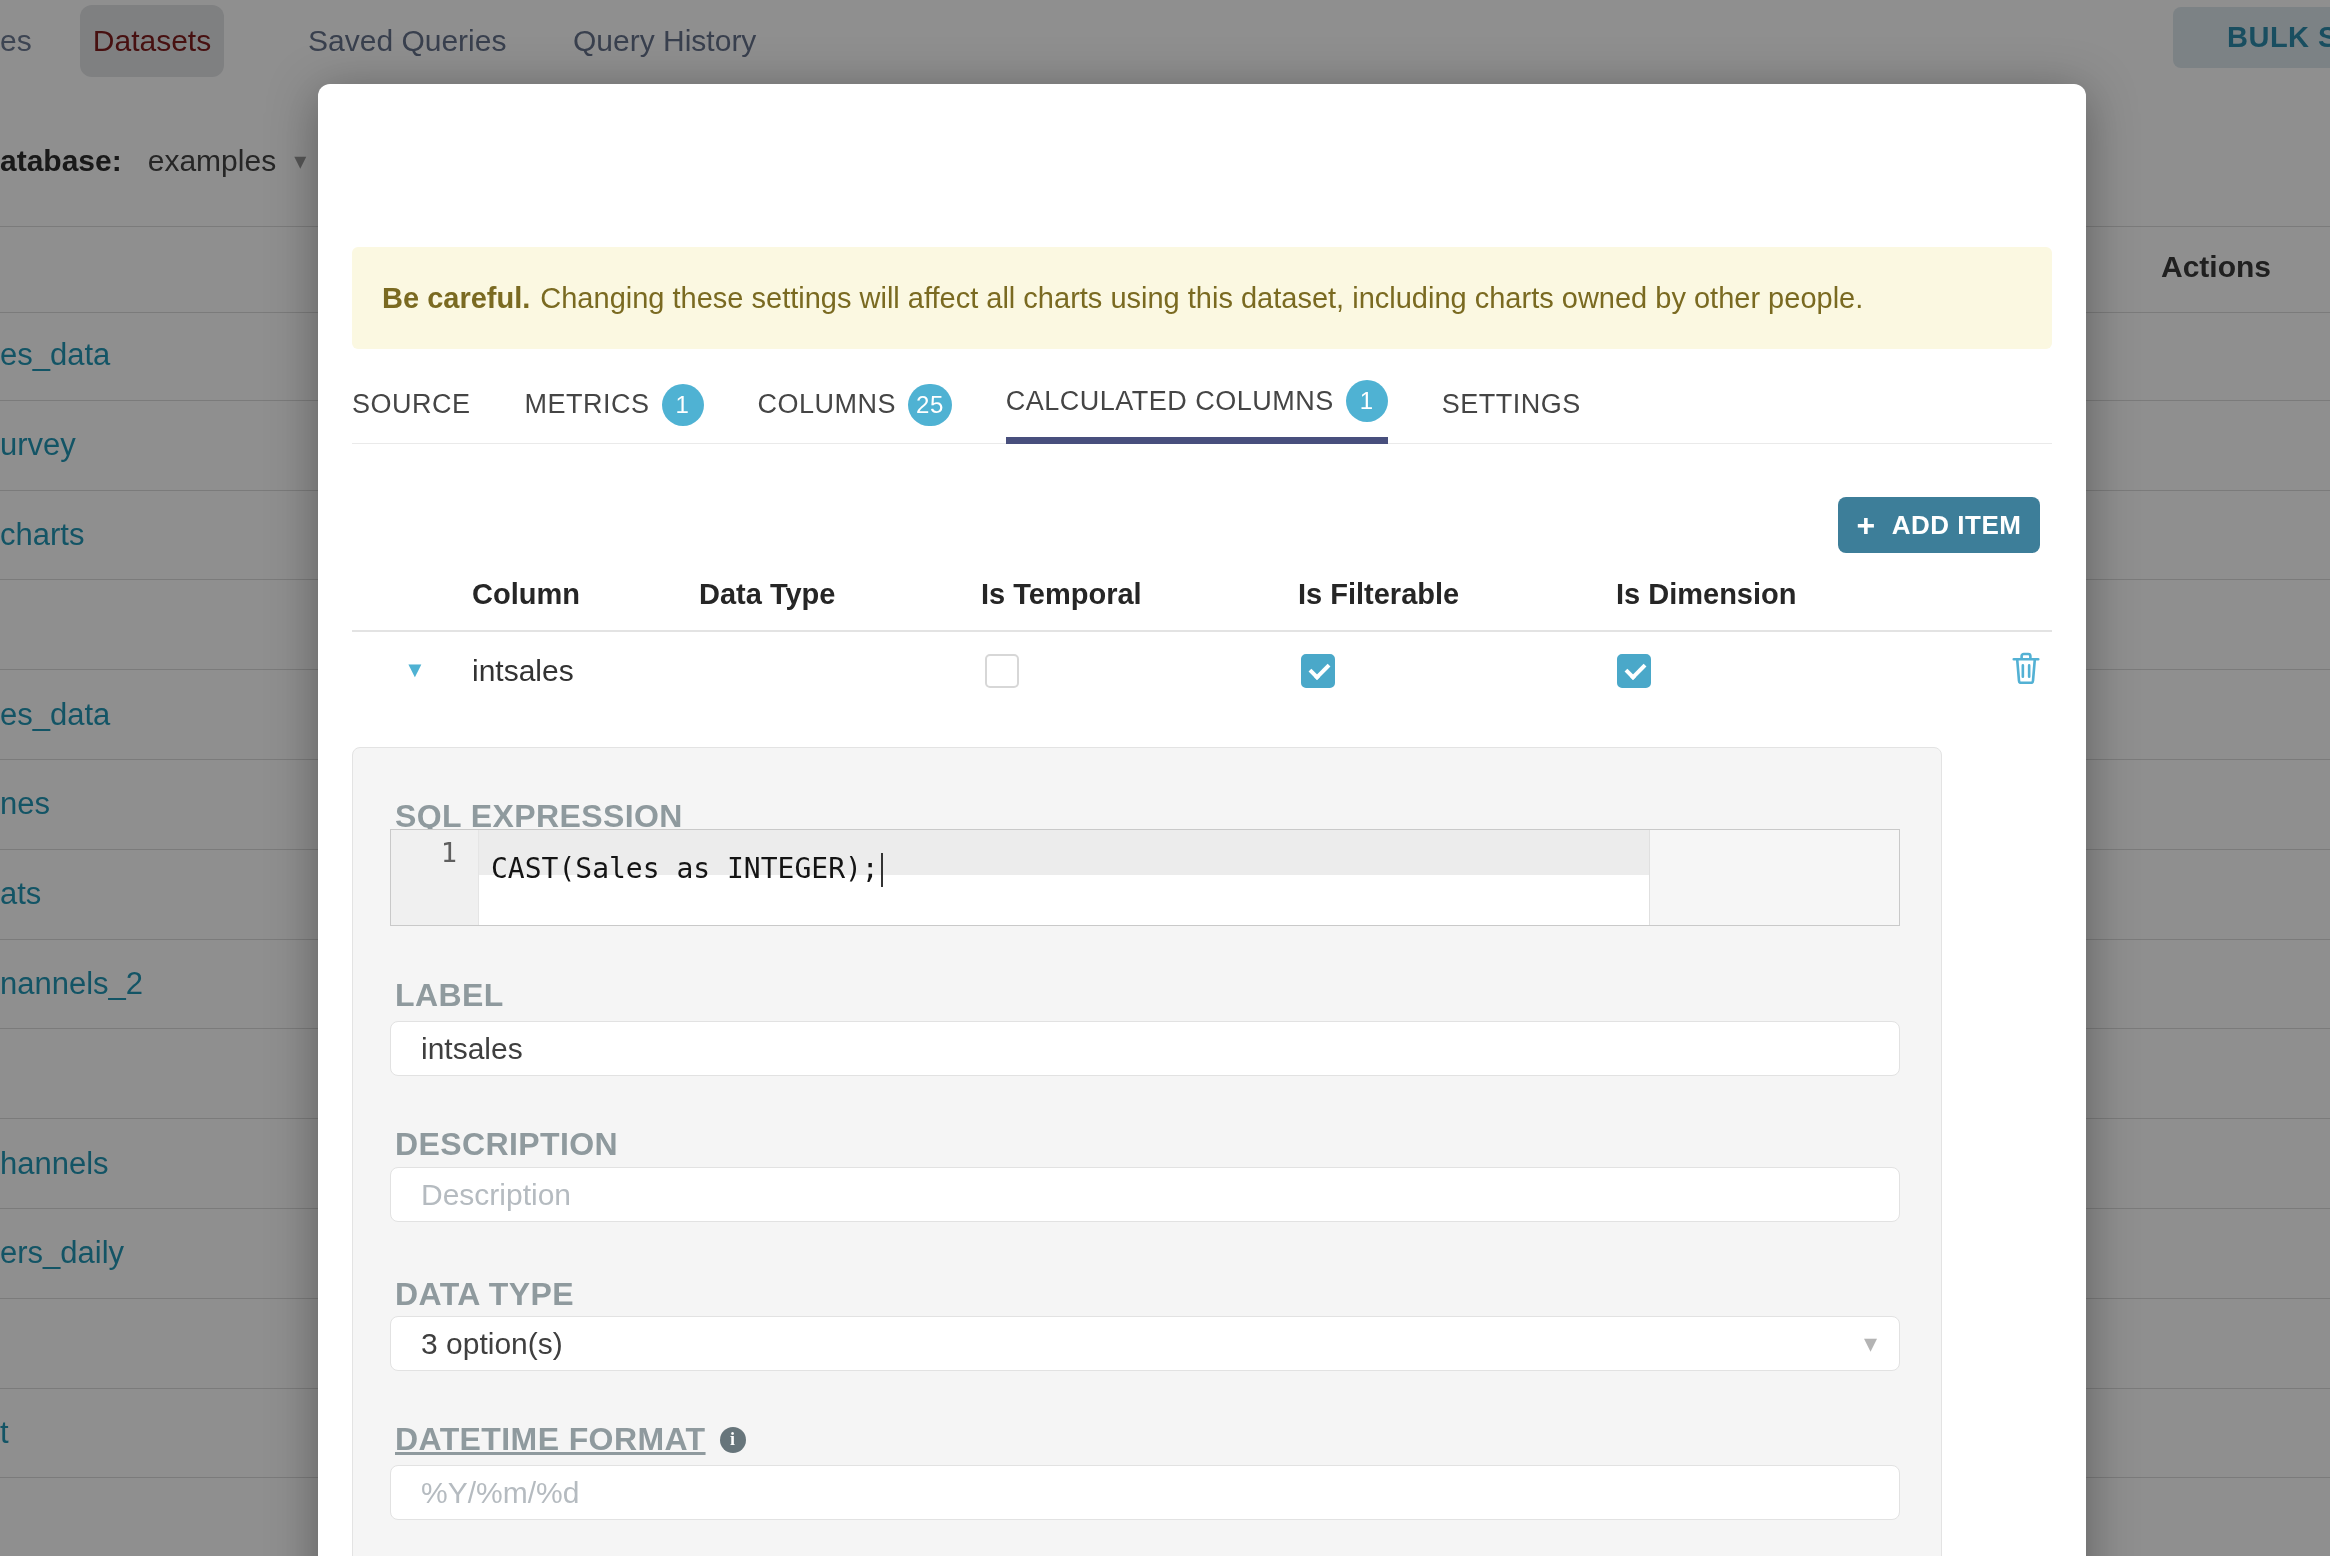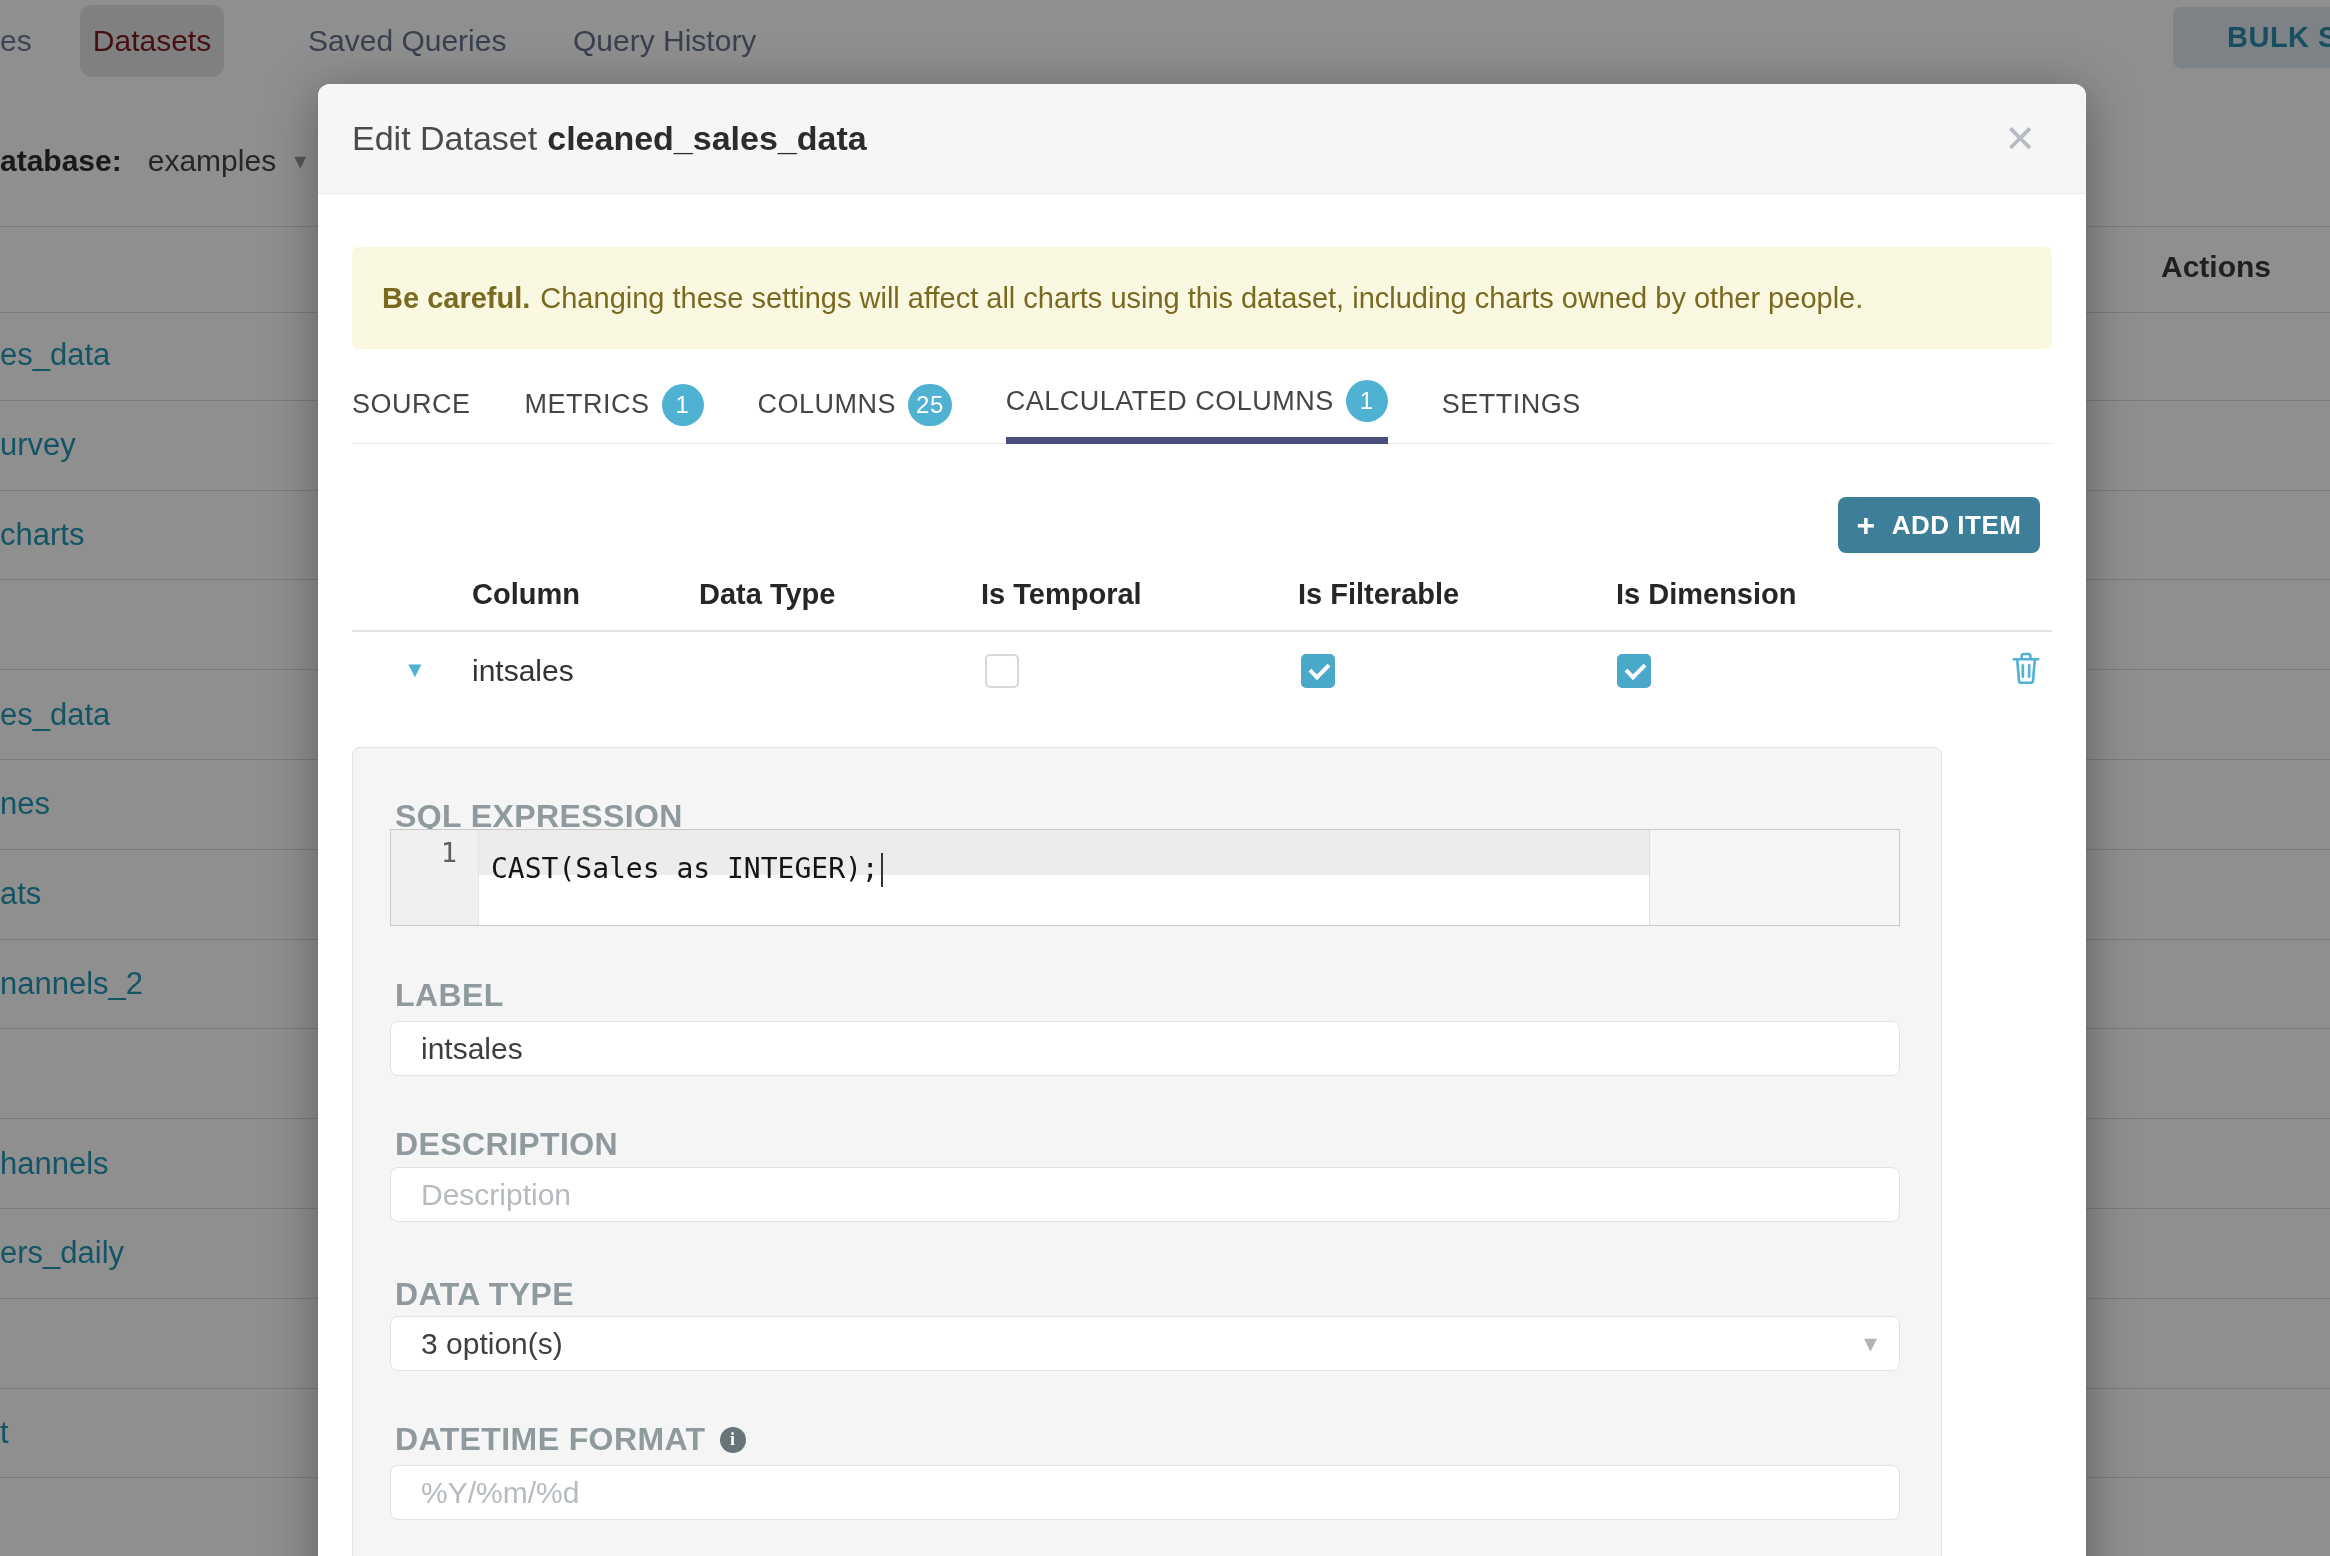--- a/index.html
+++ b/index.html
@@ -156,24 +156,20 @@
       </div>
     <div class="bg-row">
         <span class="bg-link"></span>
       </div>
   </div>
 
   <div class="overlay"></div>
 </div>
 
 <div class="modal">
-  <div class="m-header">
-    <span class="m-title"><span>Edit Dataset</span><b>cleaned_sales_data</b></span>
-    <button class="m-close">✕</button>
-  </div>
 
   <div class="banner">
     <b>Be careful.</b>
     <span>Changing these settings will affect all charts using this dataset, including charts owned by other people.</span>
   </div>
 
   <div class="tabs">
     <div class="tab">
         <span>SOURCE</span>
       </div>
@@ -235,18 +231,18 @@
     <div class="f-label" style="top:378px;">DESCRIPTION</div>
     <input class="field" style="top: 419px;" placeholder="Description">
 
     <div class="f-label" style="top:528px;">DATA TYPE</div>
     <div class="field select-field" style="top:568px;">
       <span>3 option(s)</span>
       <span class="select-caret">▾</span>
     </div>
 
     <div class="dt-row">
-      <span class="f-label" style="position:static;">DATETIME FORMAT</span>
+      <span class="f-label" style="position:static;text-decoration:underline;">DATETIME FORMAT</span>
       <span class="info-icon">i</span>
     </div>
     <input class="field" style="top: 717px;" placeholder="%Y/%m/%d">
   </div>
 </div>
 
 </body></html>

